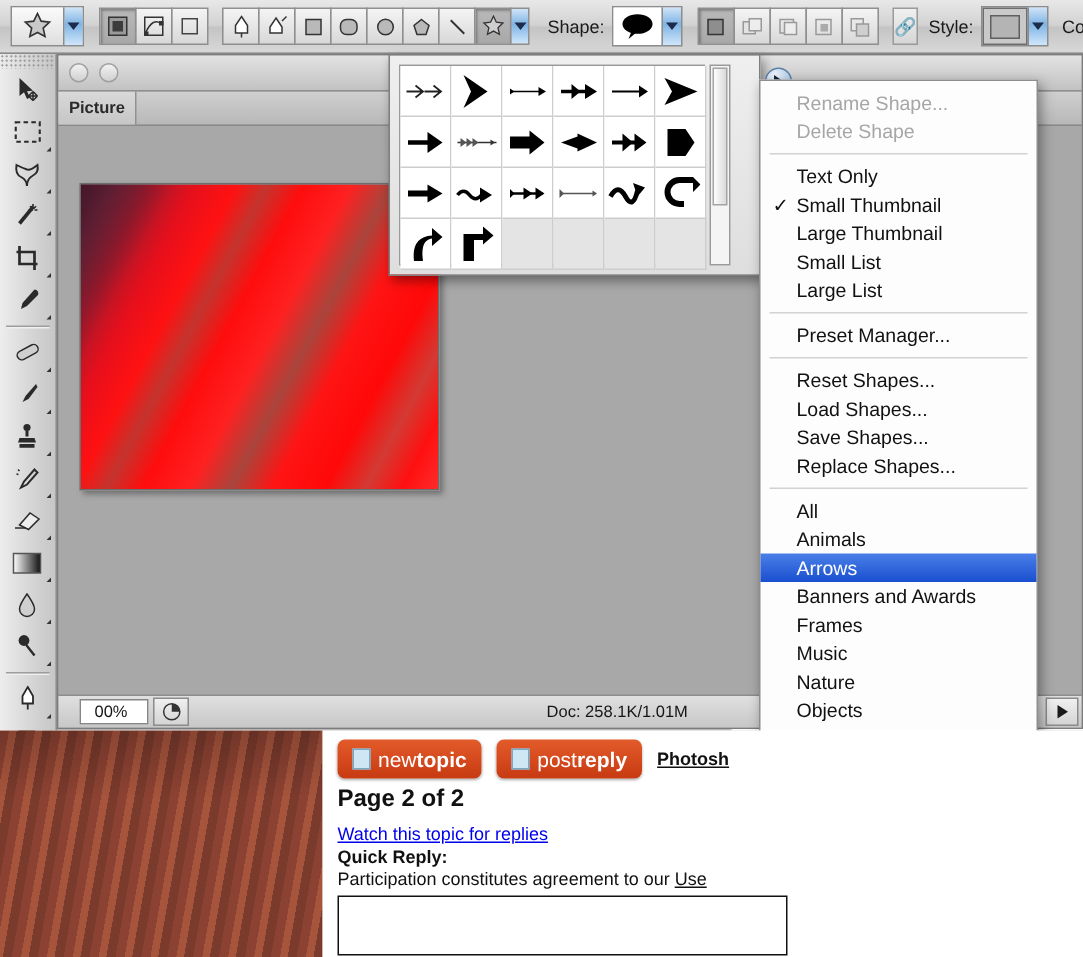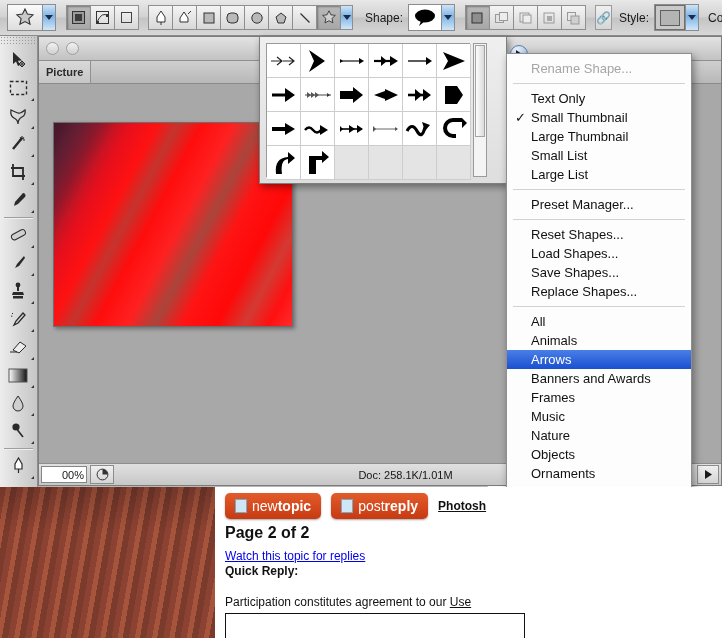--- a/index.html
+++ b/index.html
@@ -117,21 +117,21 @@
   .canvas-img::after {
     content:""; position:absolute; inset:0;
     background: linear-gradient(118deg, rgba(70,20,40,.85) 0%, rgba(70,20,40,0) 18%);
   }
   .doc-statusbar {
     position:absolute; bottom:0; left:0; right:0; height: 22px;
     background: linear-gradient(to bottom,#e0e0e0,#c7c7c7);
     border-top:1px solid #8d8d8d; display:flex; align-items:center; font-size:11px; color:#161616;
   }
   .zoom-field { width:46px; height:17px; background:#fff; border:1px solid #868686;
-                margin-left:2px; display:flex;align-items:center; padding-left:20px; font-size:11px;}
+                margin-left:14px; display:flex;align-items:center; padding-left:9px; font-size:11px;}
   .sb-btn { width:24px;height:19px; border:1px solid #8c8c8c;
             background:linear-gradient(to bottom,#f0f0f0,#d4d4d4);
             display:flex;align-items:center;justify-content:center; margin-left:3px;}
   .sb-doc { flex:1; text-align:center; }
   .sb-tri { width:22px;height:19px;border:1px solid #8c8c8c;
             background:linear-gradient(to bottom,#f0f0f0,#d4d4d4);
             display:flex;align-items:center;justify-content:center;margin-right:2px;}
 
   
   .shape-picker {
@@ -192,21 +192,21 @@
     background: linear-gradient(to bottom,#e35b2a,#c73a12);
     border-radius:5px; color:#fff; font-size:14px; font-weight:bold;
     box-shadow: 0 1px 2px rgba(0,0,0,.35);
   }
   .fbtn .doc-ico { width:12px;height:14px;background:#cfe6f5;border:1px solid #7aa8c4;}
   .fbtn .thin { font-weight:normal; }
   .forum-link-bold { font-weight:bold; text-decoration:underline; color:#111; white-space:nowrap;}
   .page-of { font-weight:bold; font-size:16px; margin-top:5px; }
   .watch-link { text-decoration:underline; margin-top:7px; display:inline-block; }
   .qr-label { font-weight:bold; margin-top:1px; }
-  .participate { margin-top:17px; }
+  .participate { margin-top:1px; }
   .participate a { color:#111; text-decoration:underline; }
   .reply-box { margin-top:4px; width:300px; height:40px; border:1px solid #111; background:#fff; }
   .fr-blue-bar { height:7px; background:#0d85a8; margin:4px 0; }
   .fr-btn { display:inline-block; border:1px solid #9a9a9a; background:#f0f0f0;
             padding:1px 6px; font-size:11px; color:#111; }
 
   
   .ad-area {
     position:absolute; left:487px; top:392px; width:235px; height:95px;
     font-size:11px; color:#2b6ea8;
@@ -717,20 +717,23 @@
     <div class="shape-scroll">
       <div class="thumb"></div>
     </div>
     <div class="picker-arrow"></div>
   </div>
 
   <div class="ctx-menu">
 
     <div class="mi-wrap">
         <div class="mi disabled">Rename Shape...</div>
+      </div>
+    <div class="mi-wrap">
+        <div class="mi disabled">Delete Shape</div>
       </div>
     <div class="mi-sep"></div>
 
     <div class="mi-wrap">
         <div class="mi">Text Only</div>
       </div>
     <div class="mi-wrap">
       <span class="chk" style="position:absolute;left:8px;top:0;line-height:19px;font-size:13px;">✓</span>
       <div class="mi">Small Thumbnail</div>
     </div>

